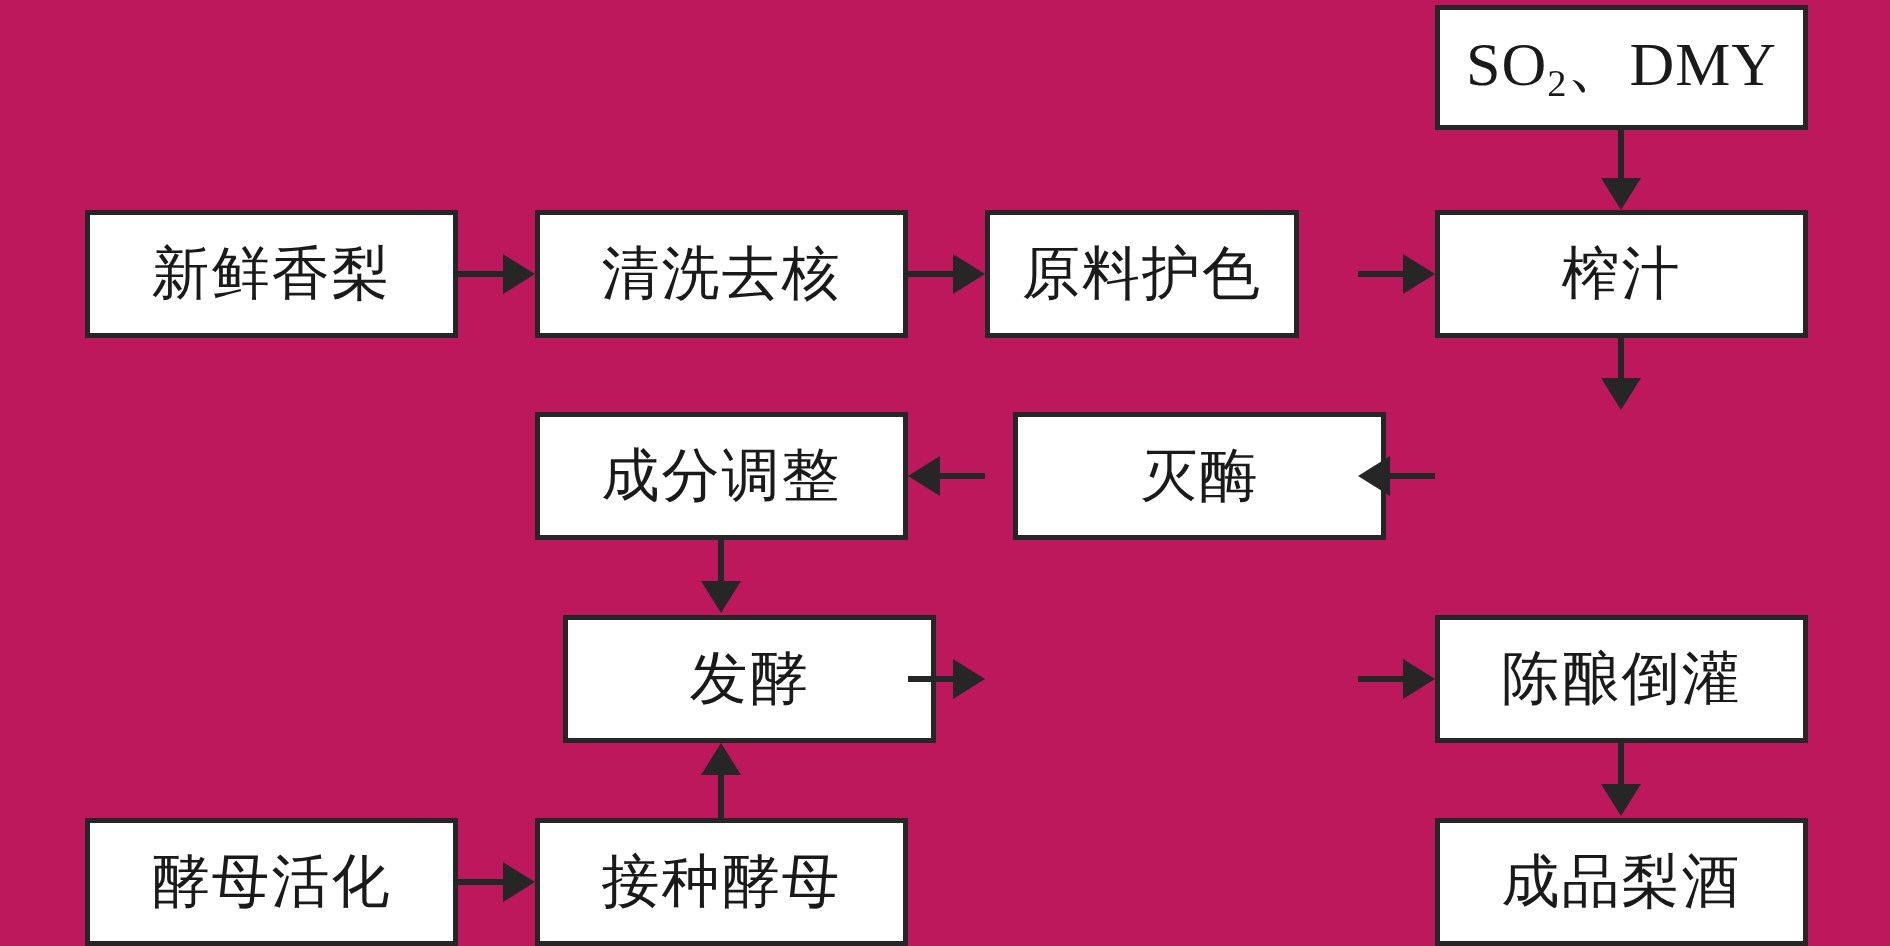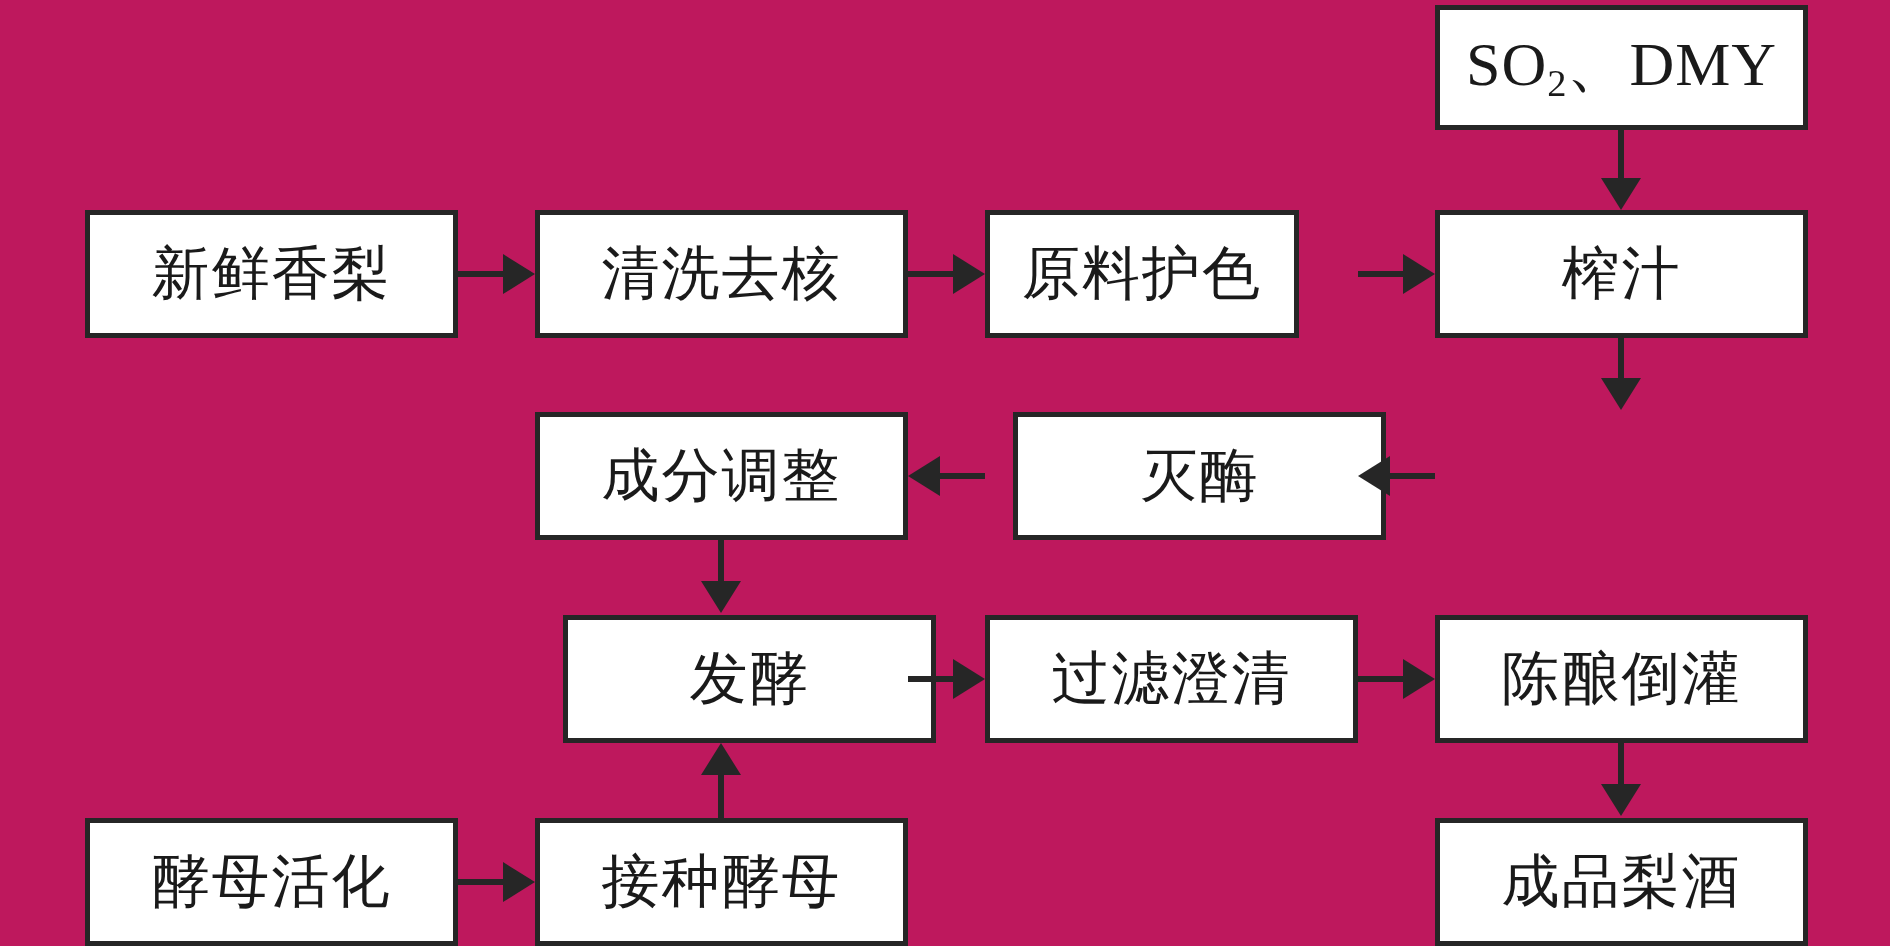--- a/index.html
+++ b/index.html
@@ -112,23 +112,20 @@
 
   <div class="node" style="left:985px; top:412px; width:373px; height:128px;margin-left:28px;">
     <span class="label">灭酶</span>
   </div>
 
 
   <div class="node" style="left:563px; top:615px; width:373px; height:128px;">
     <span class="label">发酵</span>
   </div>
 
-  <div class="node" style="left:985px; top:615px; width:373px; height:128px;">
-    <span class="label">过滤澄清</span>
-  </div>
 
   <div class="node" style="left:1435px; top:615px; width:373px; height:128px;">
     <span class="label">陈酿倒灌</span>
   </div>
 
   <div class="node" style="left:85px; top:818px; width:373px; height:128px;">
     <span class="label">酵母活化</span>
   </div>
 
   <div class="node" style="left:535px; top:818px; width:373px; height:128px;">

